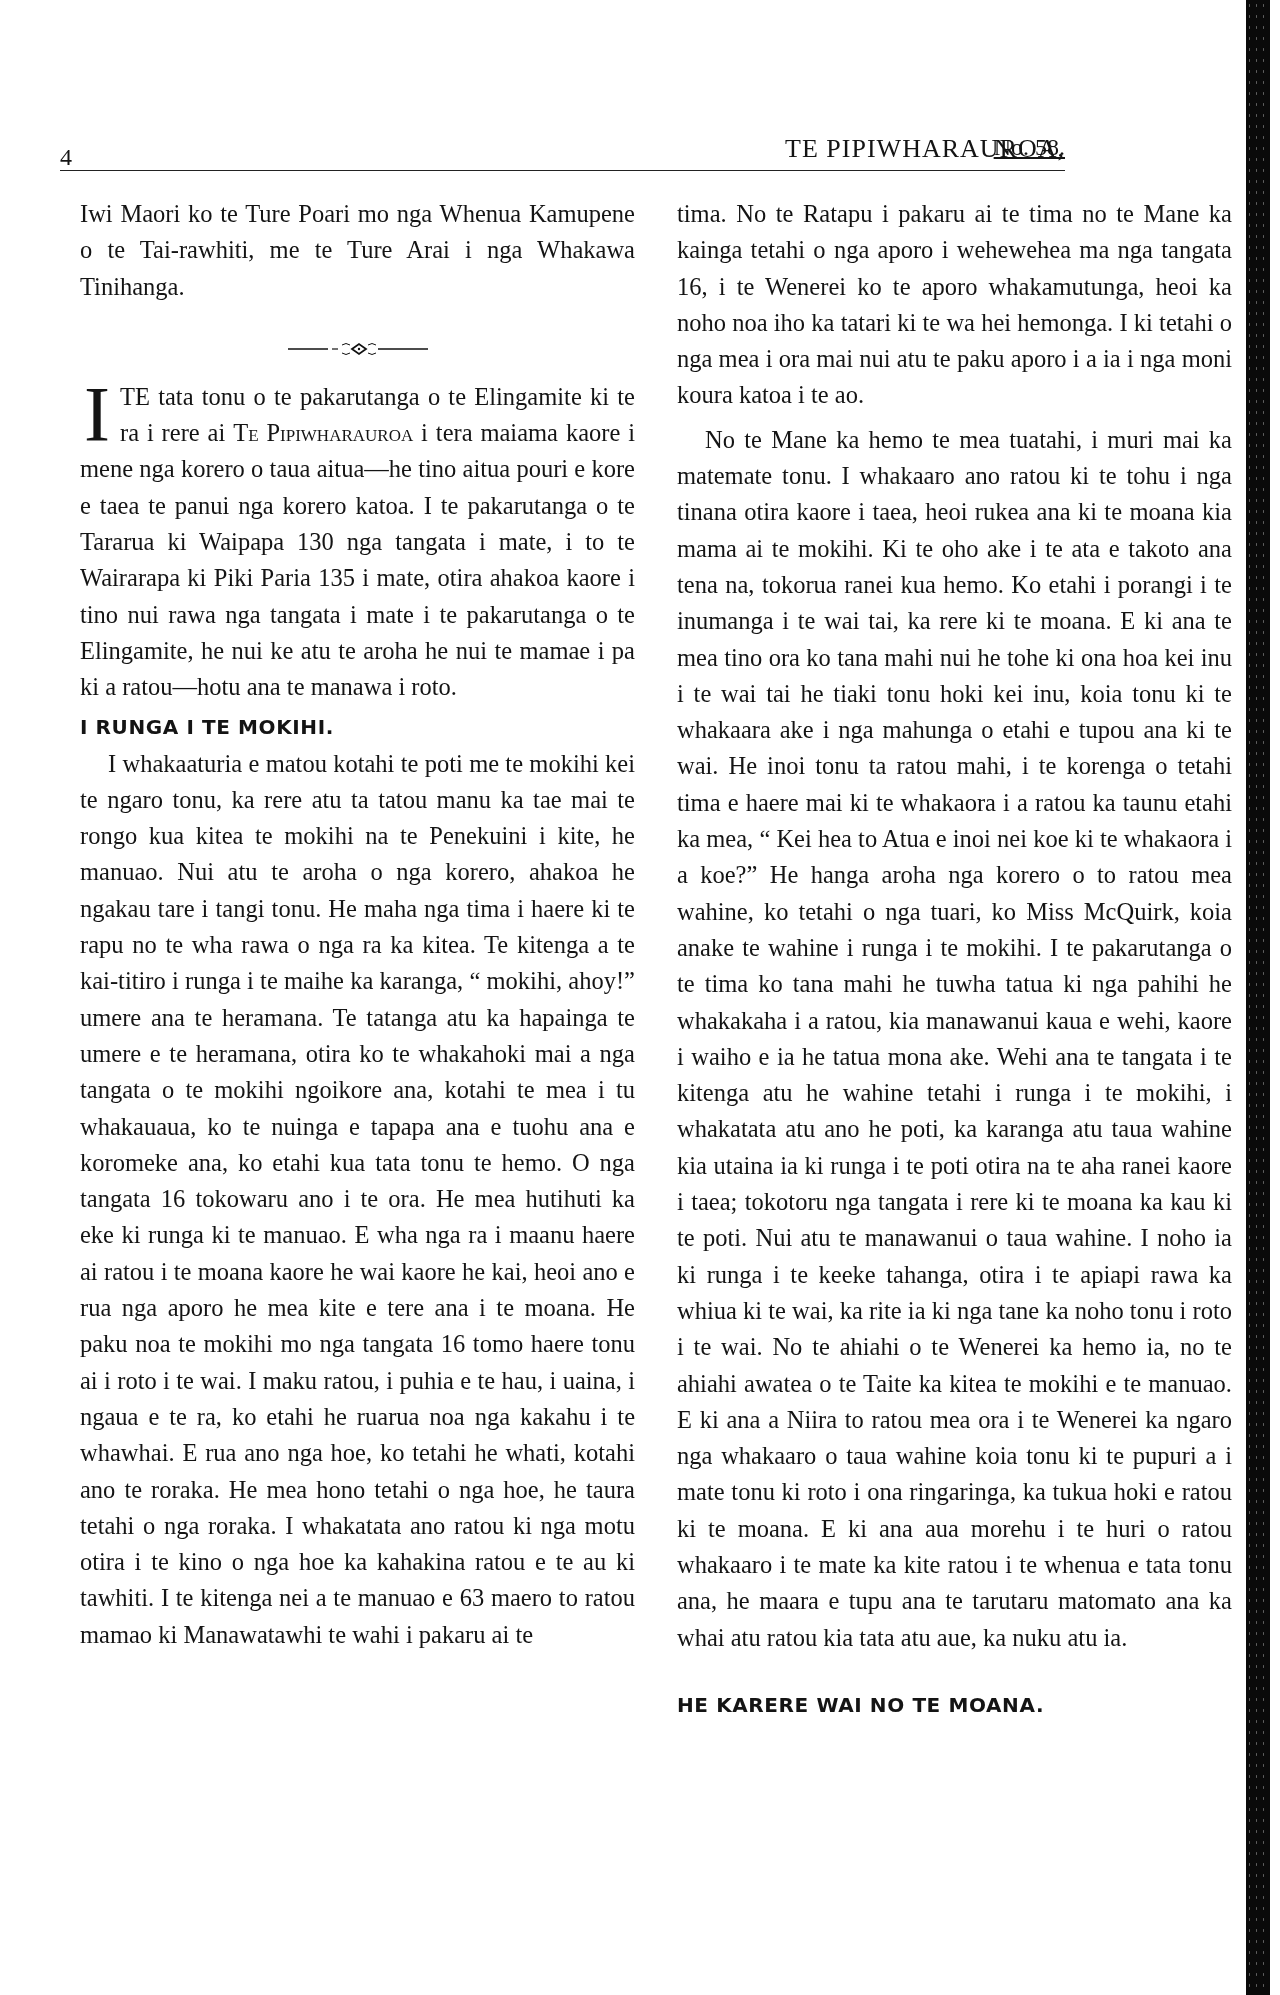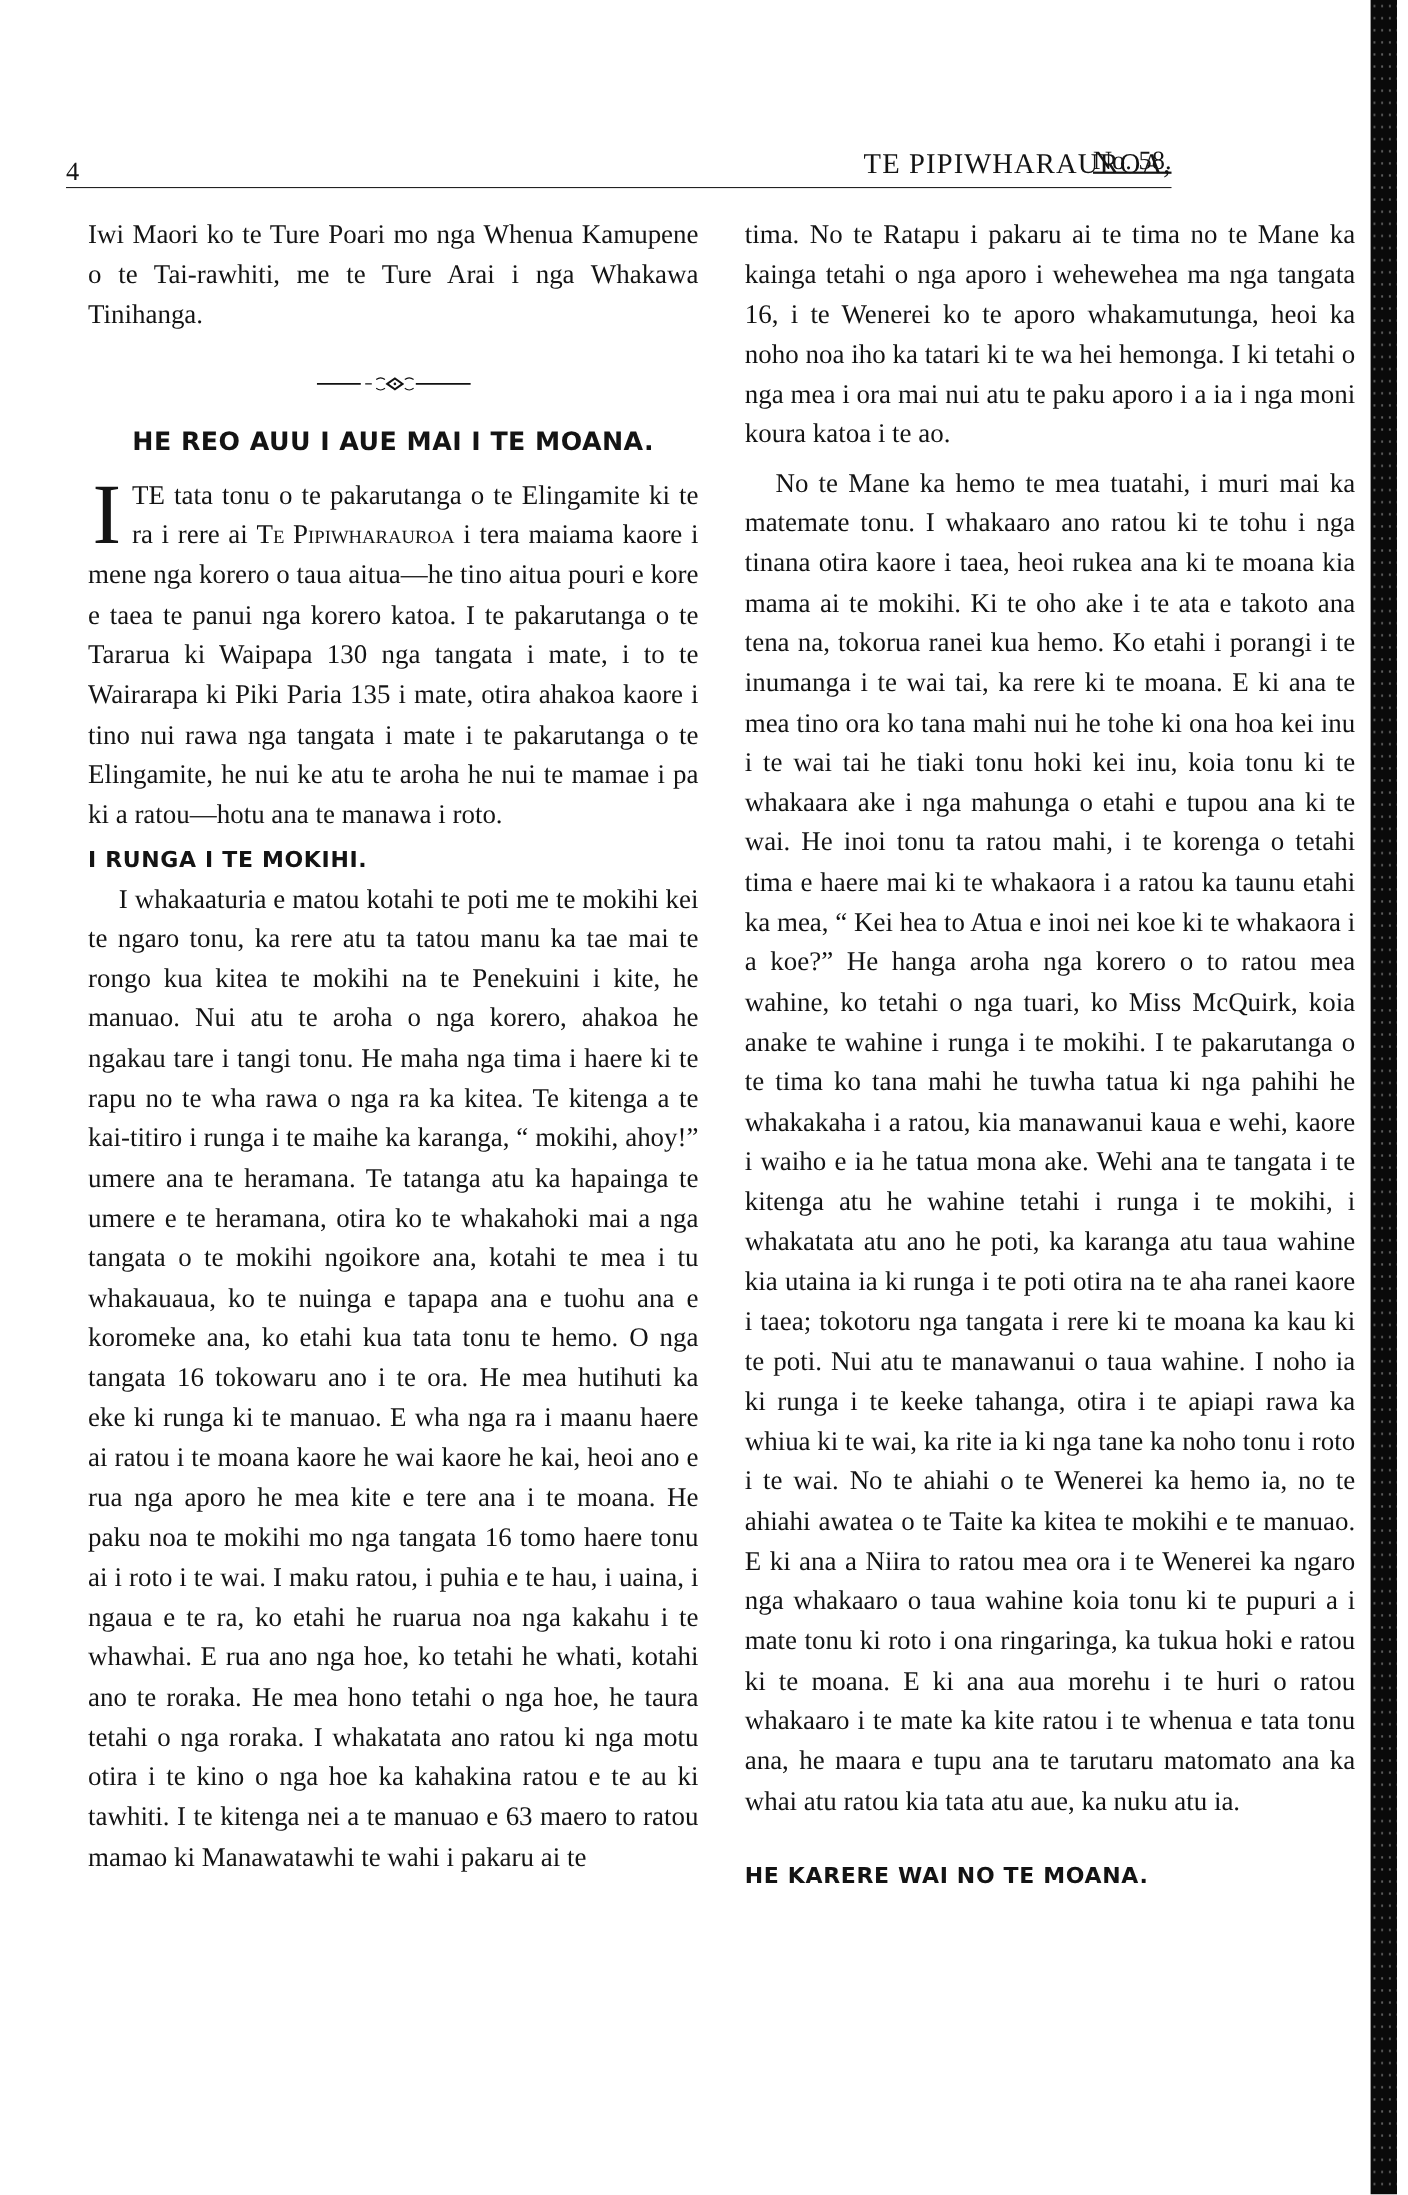--- a/index.html
+++ b/index.html
@@ -56,21 +56,20 @@
       <line x1="0" y1="11" x2="40" y2="11" stroke="#111" stroke-width="1.6"></line>
       <line x1="44" y1="11" x2="50" y2="11" stroke="#111" stroke-width="1.2"></line>
       <path d="M54 7 q4 -3 8 0 M54 15 q4 3 8 0" fill="none" stroke="#111" stroke-width="1"></path>
       <path d="M64 11 L71 6 L78 11 L71 16 Z" fill="none" stroke="#111" stroke-width="1.8"></path>
       <circle cx="71" cy="11" r="1.2" fill="#111"></circle>
       <path d="M80 7 q4 -3 8 0 M80 15 q4 3 8 0" fill="none" stroke="#111" stroke-width="1"></path>
       <line x1="90" y1="11" x2="140" y2="11" stroke="#111" stroke-width="1.6"></line>
     </svg>
   </div>
 
-  <div class="headline">HE REO AUU I AUE MAI I TE MOANA.</div>
 
   <p class="dropcap-para">
     <span class="dropcap">I</span><span>TE tata tonu o te pakarutanga o te Elingamite ki te ra i rere ai </span><span class="smallcaps">Te Pipiwharauroa</span><span> i tera maiama kaore i mene nga korero o taua aitua—he tino aitua pouri e kore e taea te panui nga korero katoa. I te pakarutanga o te Tararua ki Waipapa 130 nga tangata i mate, i to te Wairarapa ki Piki Paria 135 i mate, otira ahakoa kaore i tino nui rawa nga tangata i mate i te pakarutanga o te Elingamite, he nui ke atu te aroha he nui te mamae i pa ki a ratou—hotu ana te manawa i roto.</span>
   </p>
 
   <div class="subhead">I RUNGA I TE MOKIHI.</div>
   <p class="indent">I whakaaturia e matou kotahi te poti me te mokihi kei te ngaro tonu, ka rere atu ta tatou manu ka tae mai te rongo kua kitea te mokihi na te Penekuini i kite, he manuao. Nui atu te aroha o nga korero, ahakoa he ngakau tare i tangi tonu. He maha nga tima i haere ki te rapu no te wha rawa o nga ra ka kitea. Te kitenga a te kai-titiro i runga i te maihe ka karanga, “ mokihi, ahoy!” umere ana te heramana. Te tatanga atu ka hapainga te umere e te heramana, otira ko te whakahoki mai a nga tangata o te mokihi ngoikore ana, kotahi te mea i tu whakauaua, ko te nuinga e tapapa ana e tuohu ana e koromeke ana, ko etahi kua tata tonu te hemo. O nga tangata 16 tokowaru ano i te ora. He mea hutihuti ka eke ki runga ki te manuao. E wha nga ra i maanu haere ai ratou i te moana kaore he wai kaore he kai, heoi ano e rua nga aporo he mea kite e tere ana i te moana. He paku noa te mokihi mo nga tangata 16 tomo haere tonu ai i roto i te wai. I maku ratou, i puhia e te hau, i uaina, i ngaua e te ra, ko etahi he ruarua noa nga kakahu i te whawhai. E rua ano nga hoe, ko tetahi he whati, kotahi ano te roraka. He mea hono tetahi o nga hoe, he taura tetahi o nga roraka. I whakatata ano ratou ki nga motu otira i te kino o nga hoe ka kahakina ratou e te au ki tawhiti. I te kitenga nei a te manuao e 63 maero to ratou mamao ki Manawatawhi te wahi i pakaru ai te</p>
 </div>
 
 <div class="col col-right">

